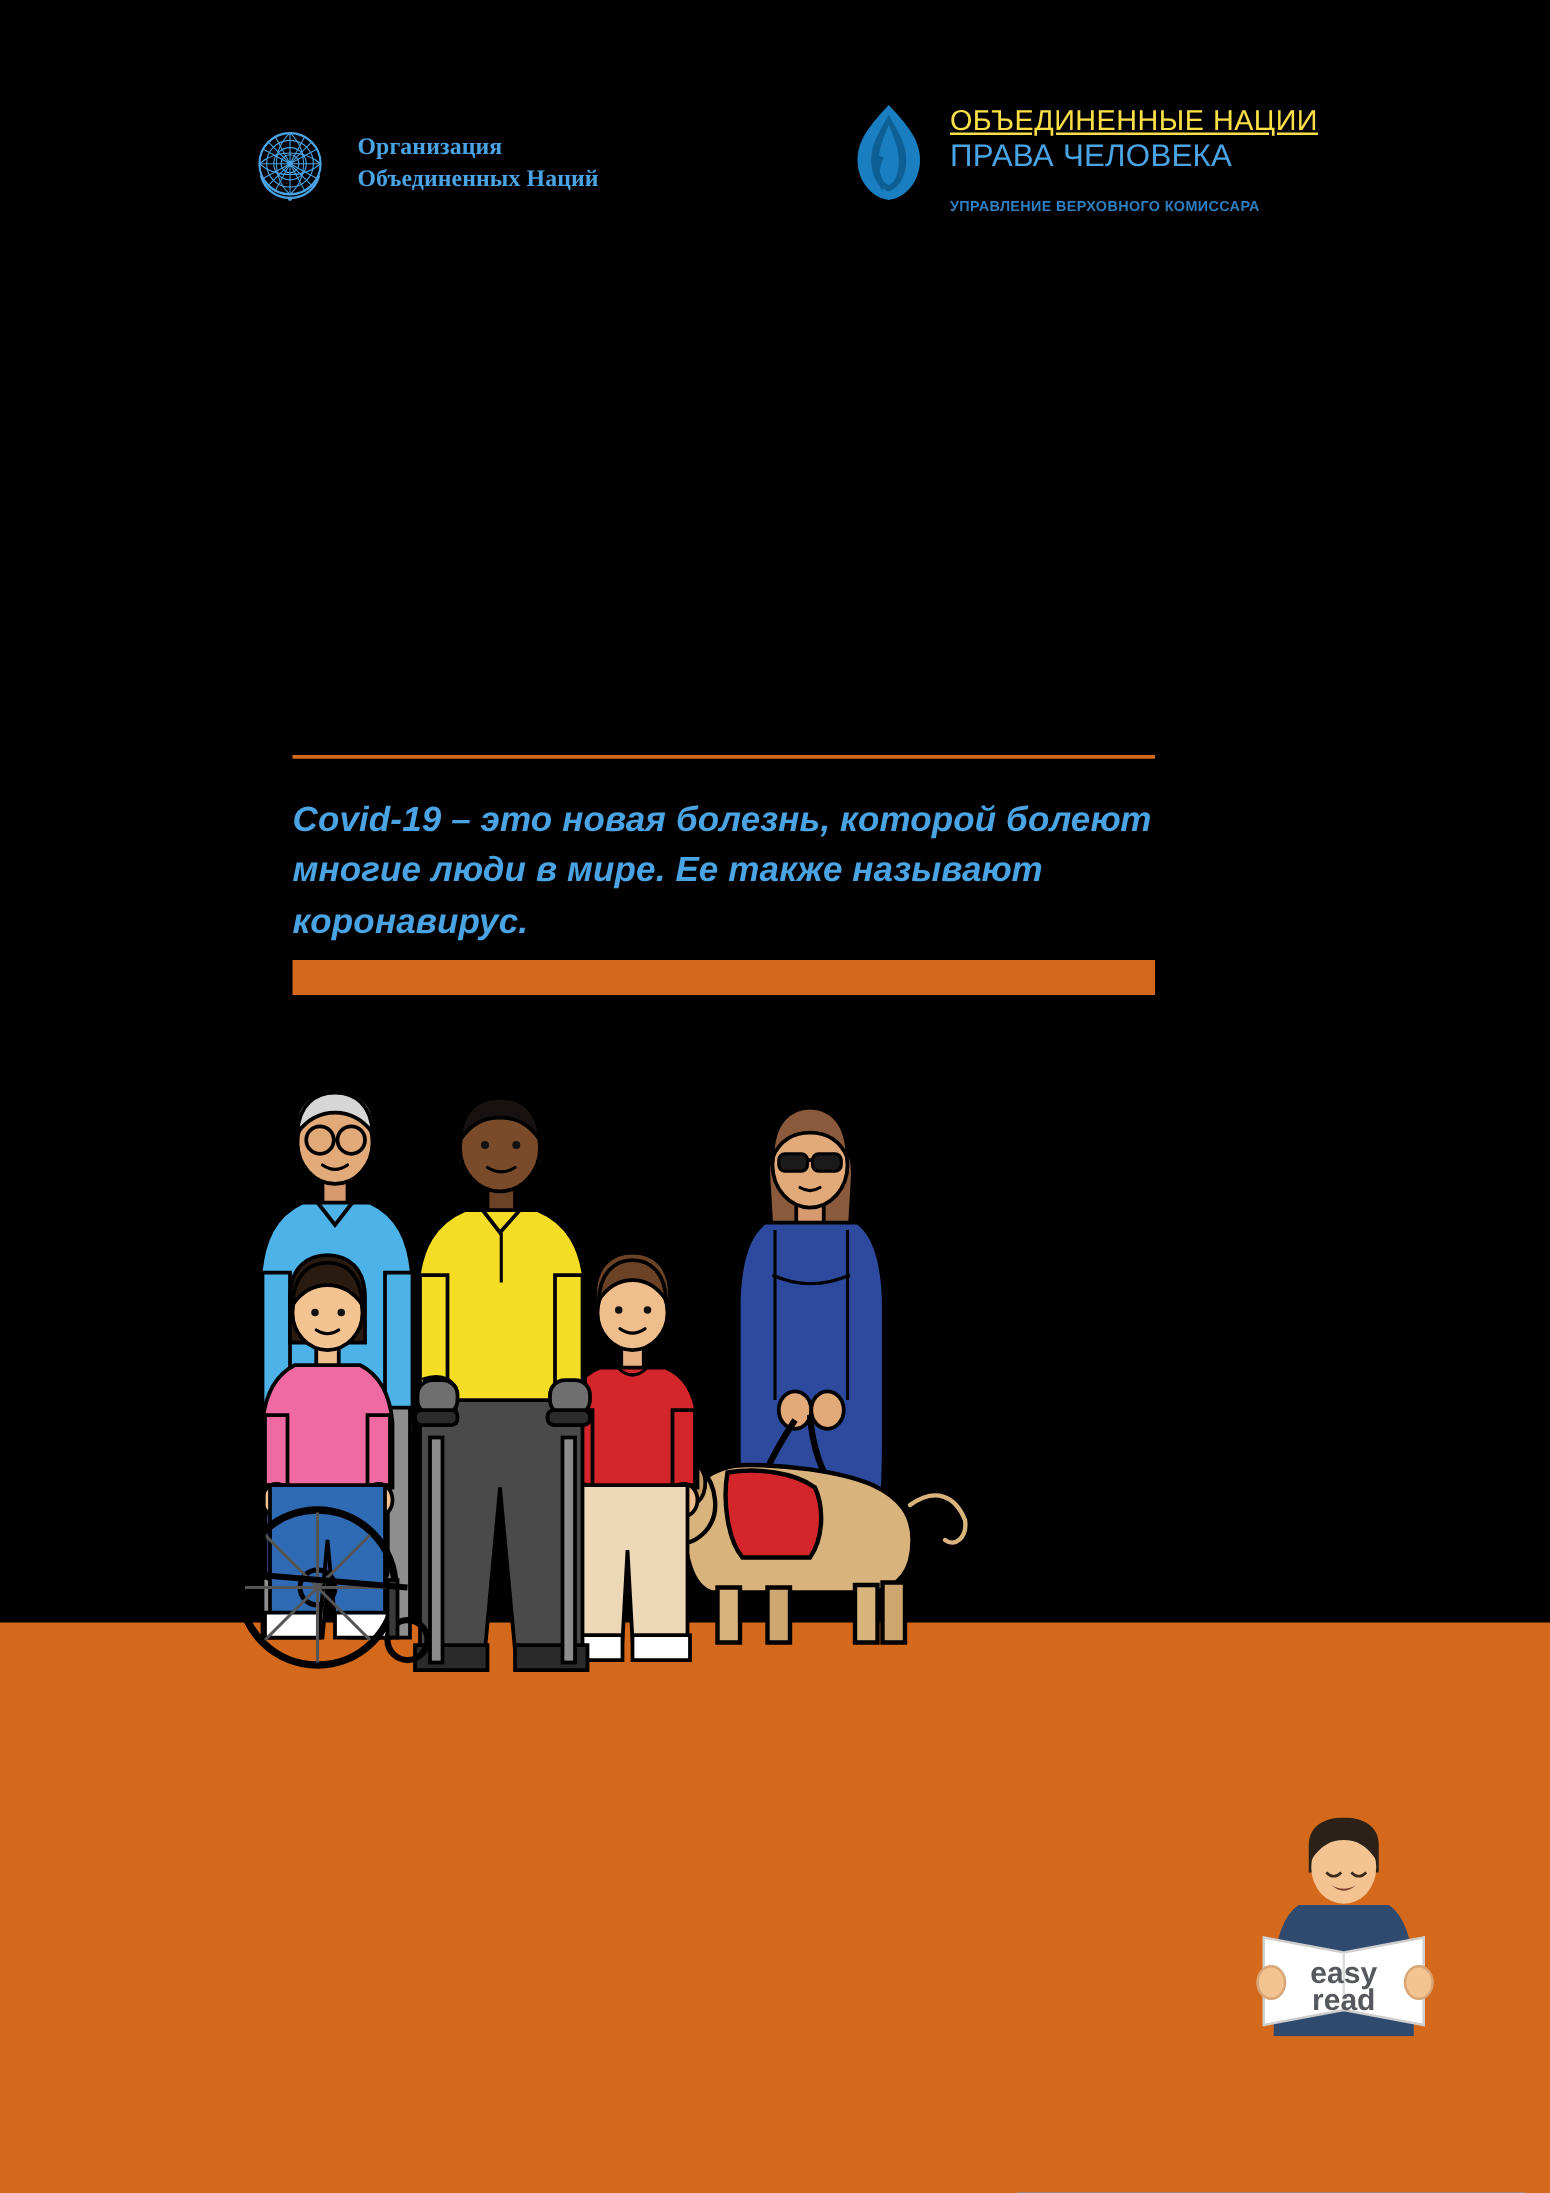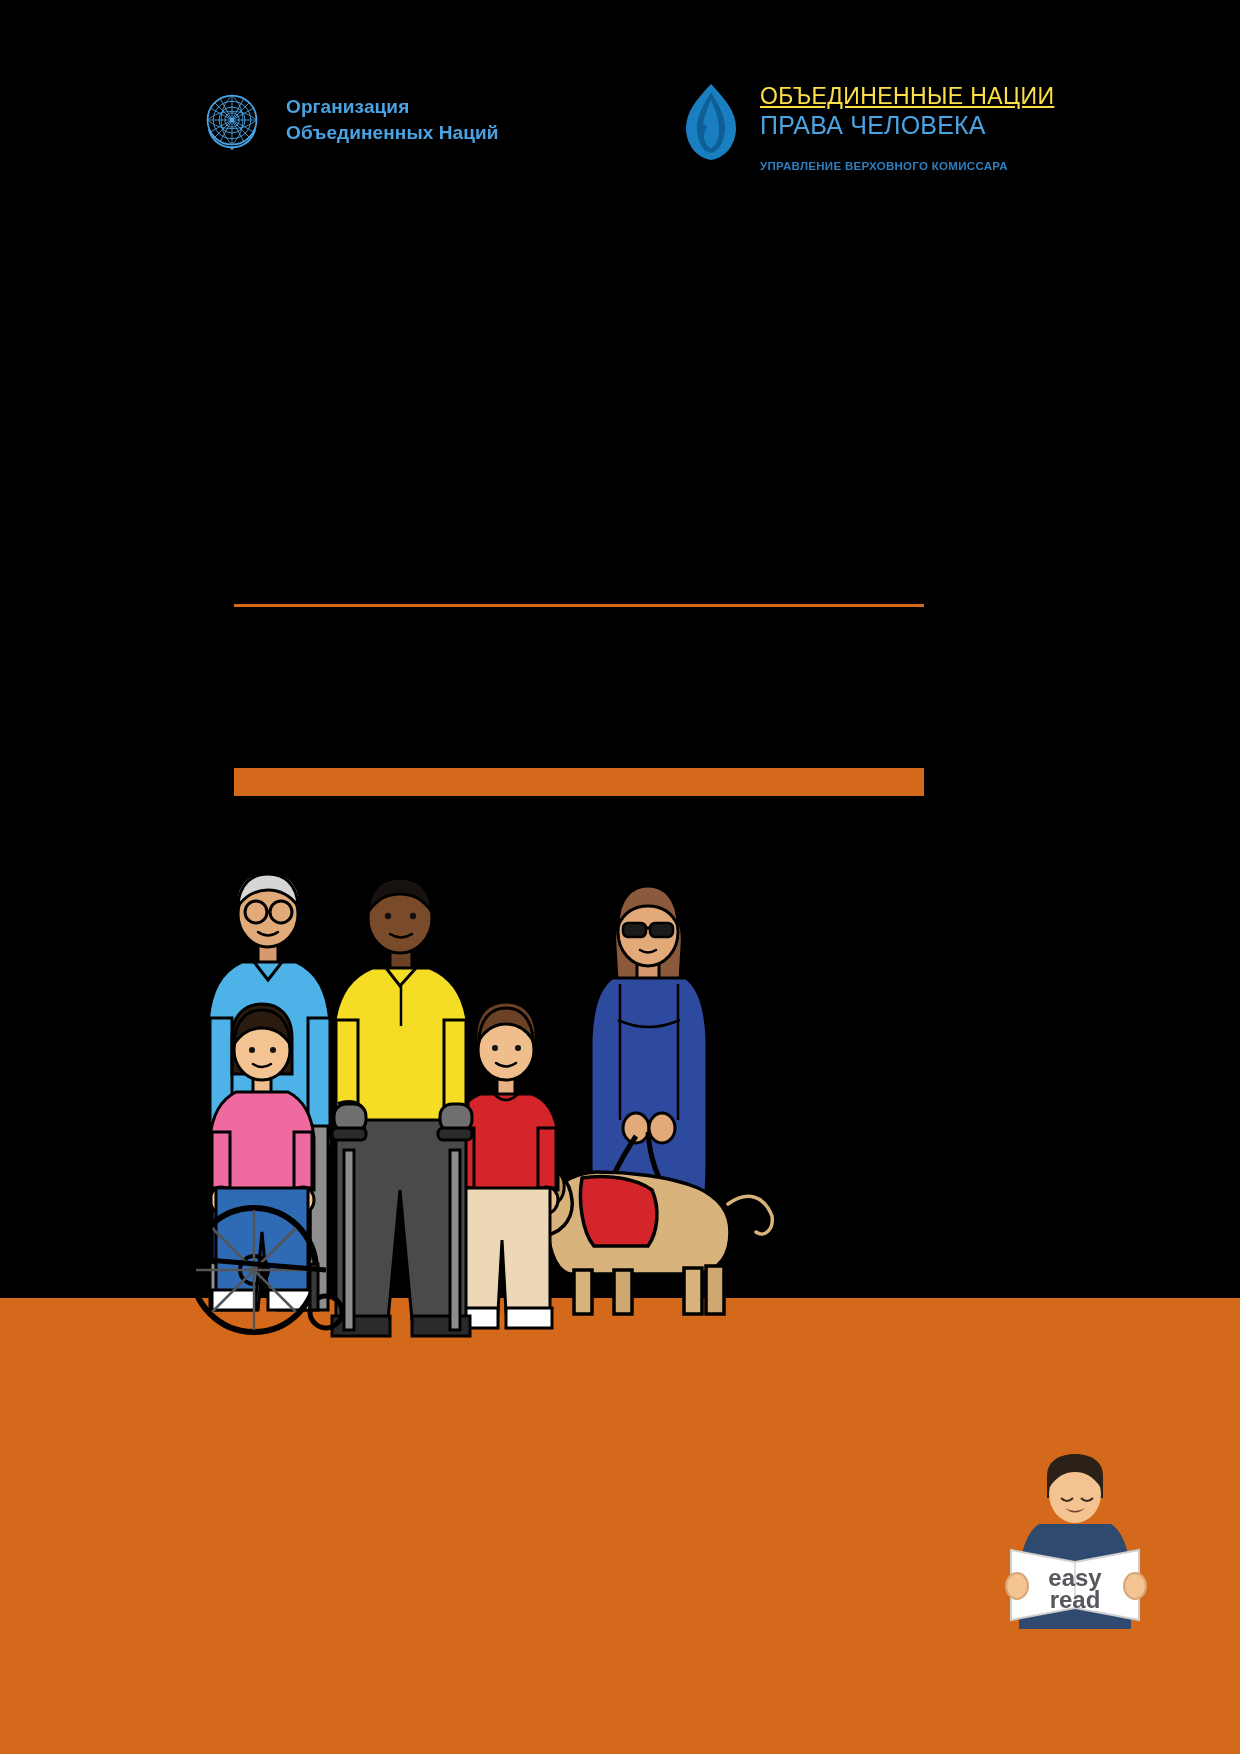--- a/index.html
+++ b/index.html
@@ -22,24 +22,25 @@
   .header {
     position: absolute;
     top: 78px;
     left: 0;
     width: 1240px;
     height: 110px;
   }
   .un-logo-block {
     position: absolute;
     left: 196px;
-    top: 6px;
+    top: 17px;
     display: flex;
     align-items: center;
     gap: 18px;
+    font-family: Liberation Serif, serif;
   }
   .un-emblem {
     width: 72px;
     height: 72px;
   }
   .un-text {
     color: #4aa3e3;
     font-size: 19px;
     font-weight: bold;
     line-height: 1.35;
@@ -200,20 +201,21 @@
       </span>
       <div class="ohchr-lines">
         <div class="ohchr-l1">ОБЪЕДИНЕННЫЕ НАЦИИ</div>
         <div class="ohchr-l2">ПРАВА ЧЕЛОВЕКА</div>
         <div class="ohchr-l3">УПРАВЛЕНИЕ ВЕРХОВНОГО КОМИССАРА</div>
       </div>
     </div>
   </div>
 
   <div class="rule-top"></div>
+  <div class="lead-text">Covid-19 – это новая болезнь, которой болеют многие люди в мире. Ее также называют коронавирус.</div>
   <div class="bar-bottom"></div>
 
   <div class="floor"></div>
 
   <div class="illustration">
     <svg viewBox="0 0 720 520" width="720" height="520" aria-hidden="true">
 
       <g>
 
         <path d="M487 42 C470 48 463 66 465 86 L467 120 L530 120 L532 86 C534 66 527 48 510 42 Z" fill="#8b5a3c" stroke="#000" stroke-width="3"></path>

